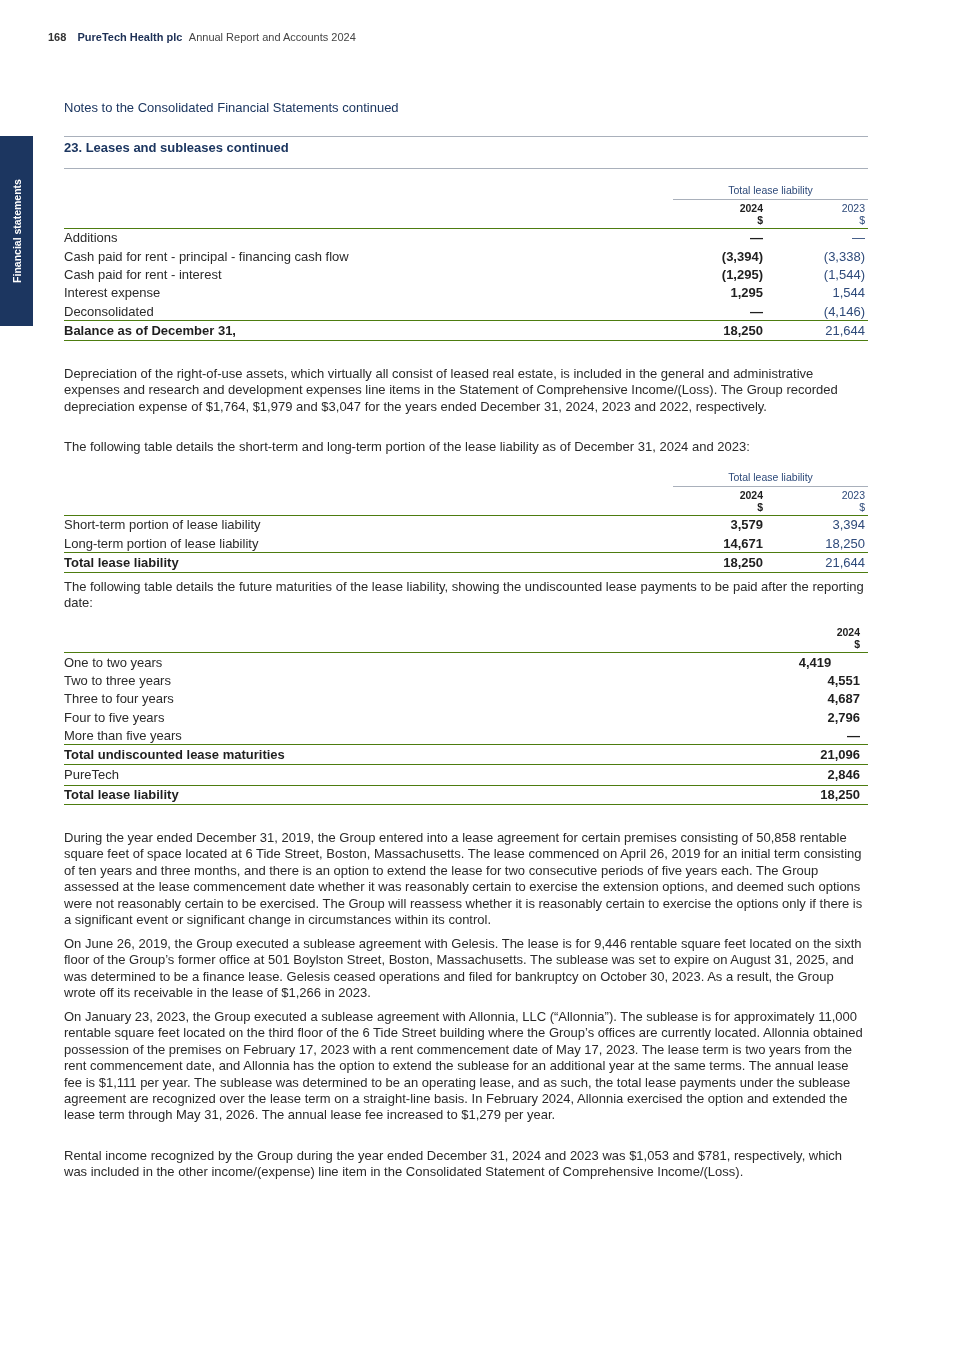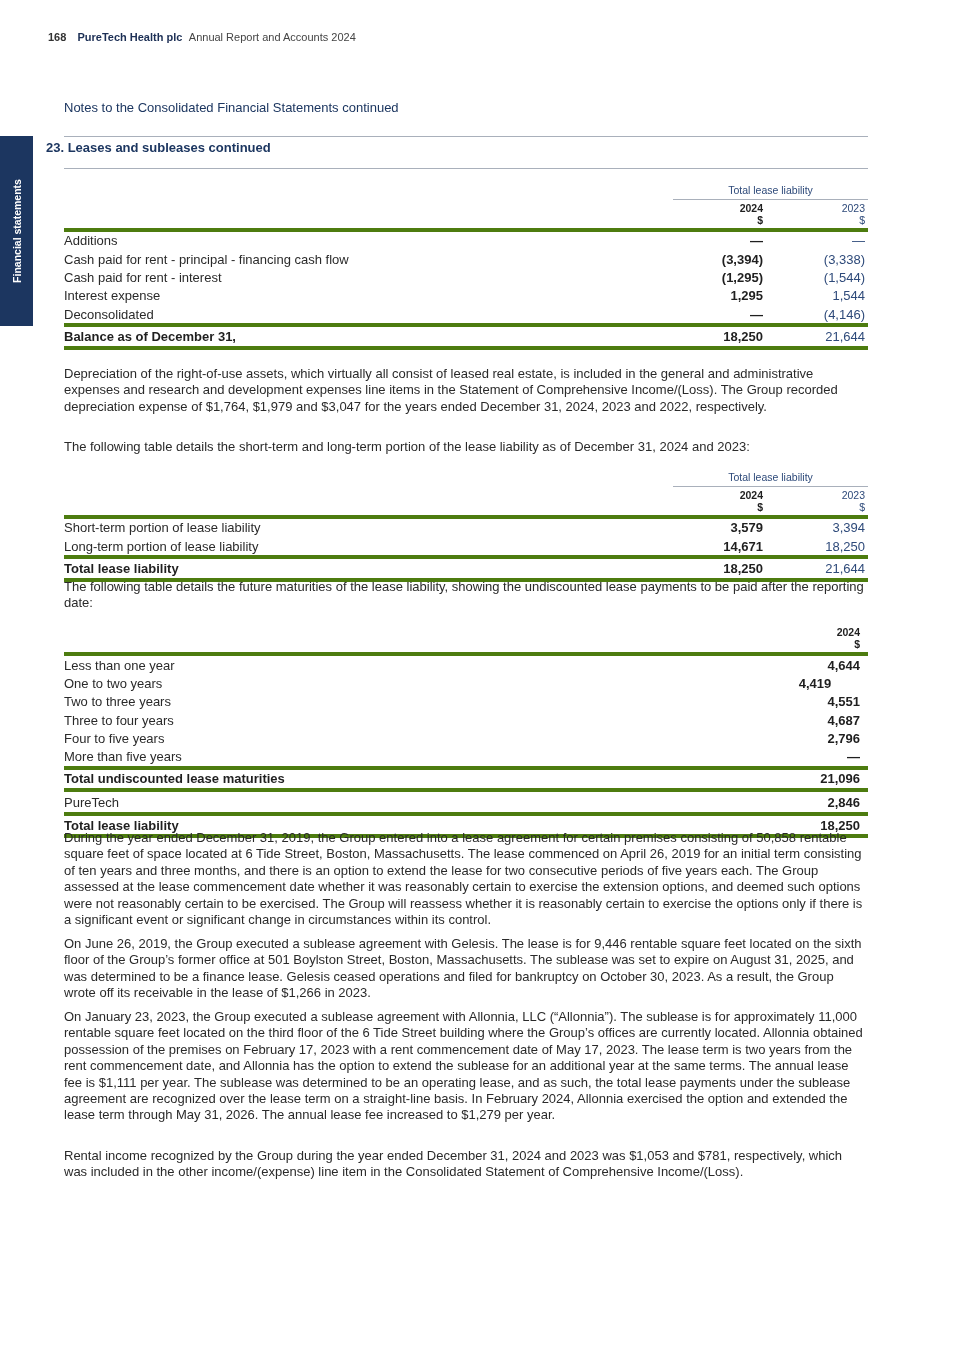--- a/index.html
+++ b/index.html
@@ -22,33 +22,33 @@
     position: absolute; left: 50%; top: 50%;
     transform: translate(-50%, -50%) rotate(-90deg);
     white-space: nowrap; color: #ffffff; font-size: 10.5px; font-weight: bold;
   }
 
   .notes-title {
     position: absolute; left: 64px; top: 100px; font-size: 13px; color: #1c3660;
   }
   .rule { position: absolute; left: 64px; width: 804px; height: 1px; background: #a9b0bb; }
   .section-title {
-    position: absolute; left: 46px; top: 140px; font-size: 13px; font-weight: bold; color: #1c3660;
+    position: absolute; left: 64px; top: 140px; font-size: 13px; font-weight: bold; color: #1c3660;
   }
 
   table.fin {
     position: absolute; left: 64px; width: 804px; border-collapse: collapse;
     font-size: 13px; color: #2a2a2a;
   }
   table.fin td { padding: 0; height: 18.3px; vertical-align: middle; }
   table.fin td.label { text-align: left; }
   table.fin td.v24 { text-align: right; width: 90px; padding-right: 7px; font-weight: bold; color: #1f1f1f; }
   table.fin td.v23 { text-align: right; width: 95px; padding-right: 3px; color: #2e4a7a; }
   table.fin tr.bold td.label { font-weight: bold; color: #1f1f1f; }
-  table.fin tr.bline td { border-bottom: 4px solid #4d7c0f; }
+  table.fin tr.bline td { border-bottom: 1px solid #4d7c0f; }
   .hdr-group {
     font-size: 10.5px; color: #2e4a7a; text-align: center;
   }
   .hdr-year24 { font-size: 10.5px; font-weight: bold; text-align: right; line-height: 12px; color: #1f1f1f; }
   .hdr-year23 { font-size: 10.5px; text-align: right; line-height: 12px; color: #2e4a7a; }
 
   .para {
     position: absolute; left: 64px; width: 804px; font-size: 13px; line-height: 16.4px;
     color: #2a2a2a;
   }
@@ -174,24 +174,20 @@
       <tr class="bline">
     <td class="label" style="height:28px;"></td>
     <td class="v24" style="height:28px; padding-right:8px;">
           <div class="hdr-year24">
             <div>2024</div>
             <div>$</div>
           </div>
         </td>
   </tr>
   <tr>
-    <td class="label">Less than one year</td>
-    <td class="v24" style="padding-right:8px;">4,644</td>
-  </tr>
-  <tr>
     <td class="label">One to two years</td>
     <td class="v24" style="padding-right:8px;text-align:center;">4,419</td>
   </tr>
   <tr>
     <td class="label">Two to three years</td>
     <td class="v24" style="padding-right:8px;">4,551</td>
   </tr>
   <tr>
     <td class="label">Three to four years</td>
     <td class="v24" style="padding-right:8px;">4,687</td>

